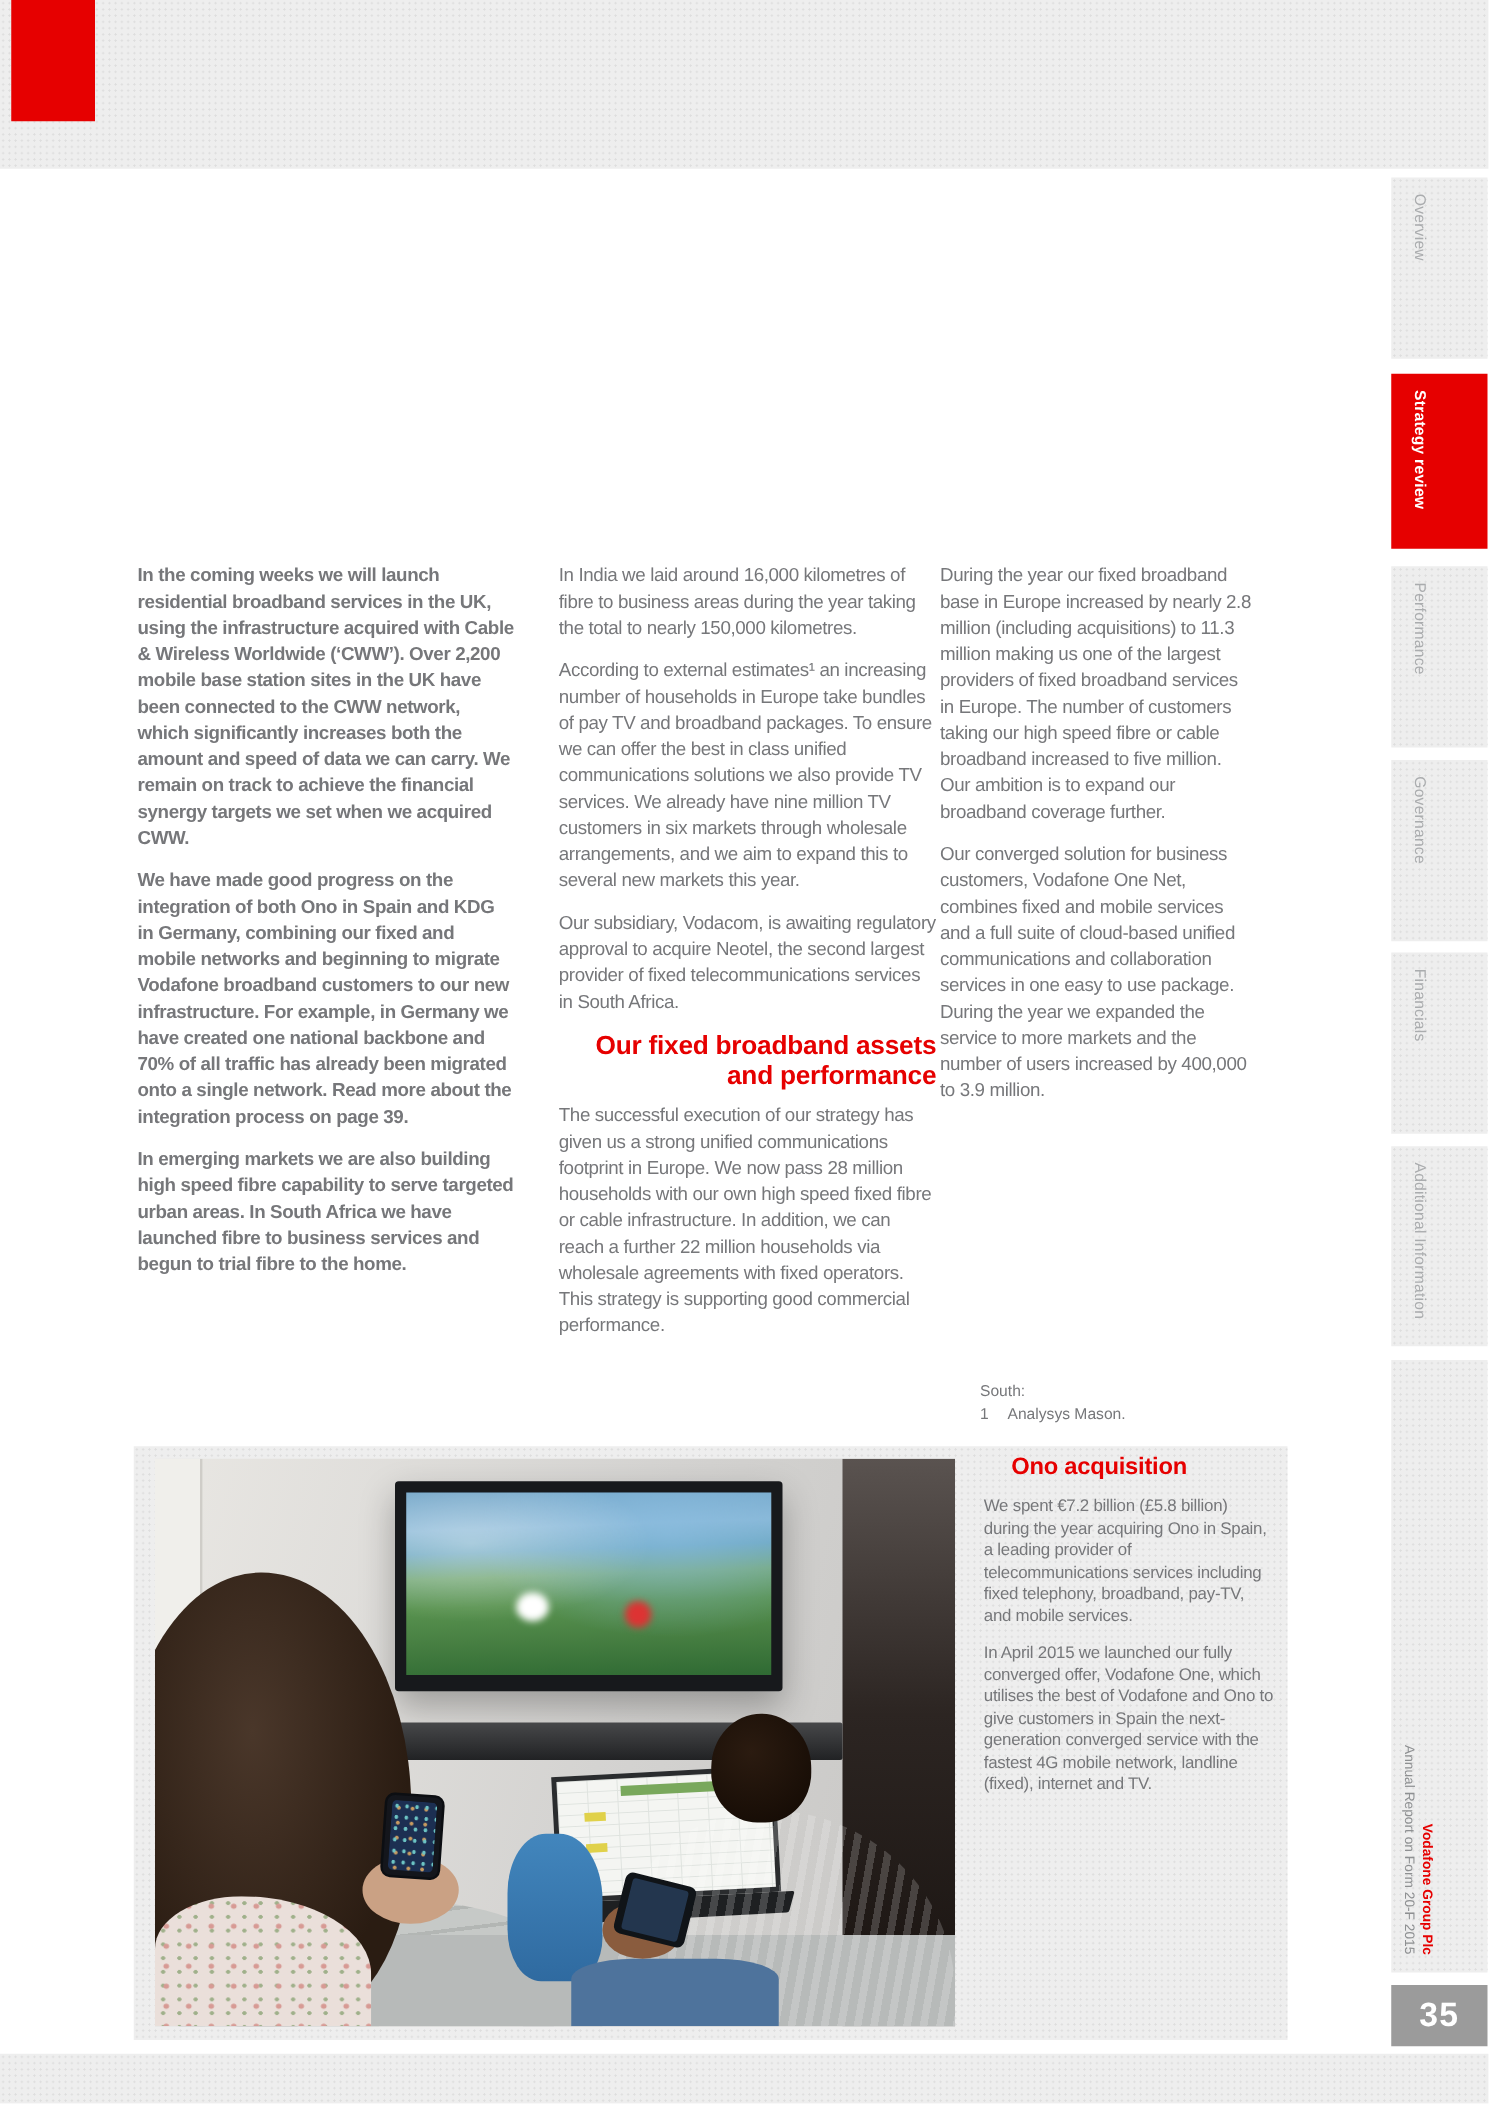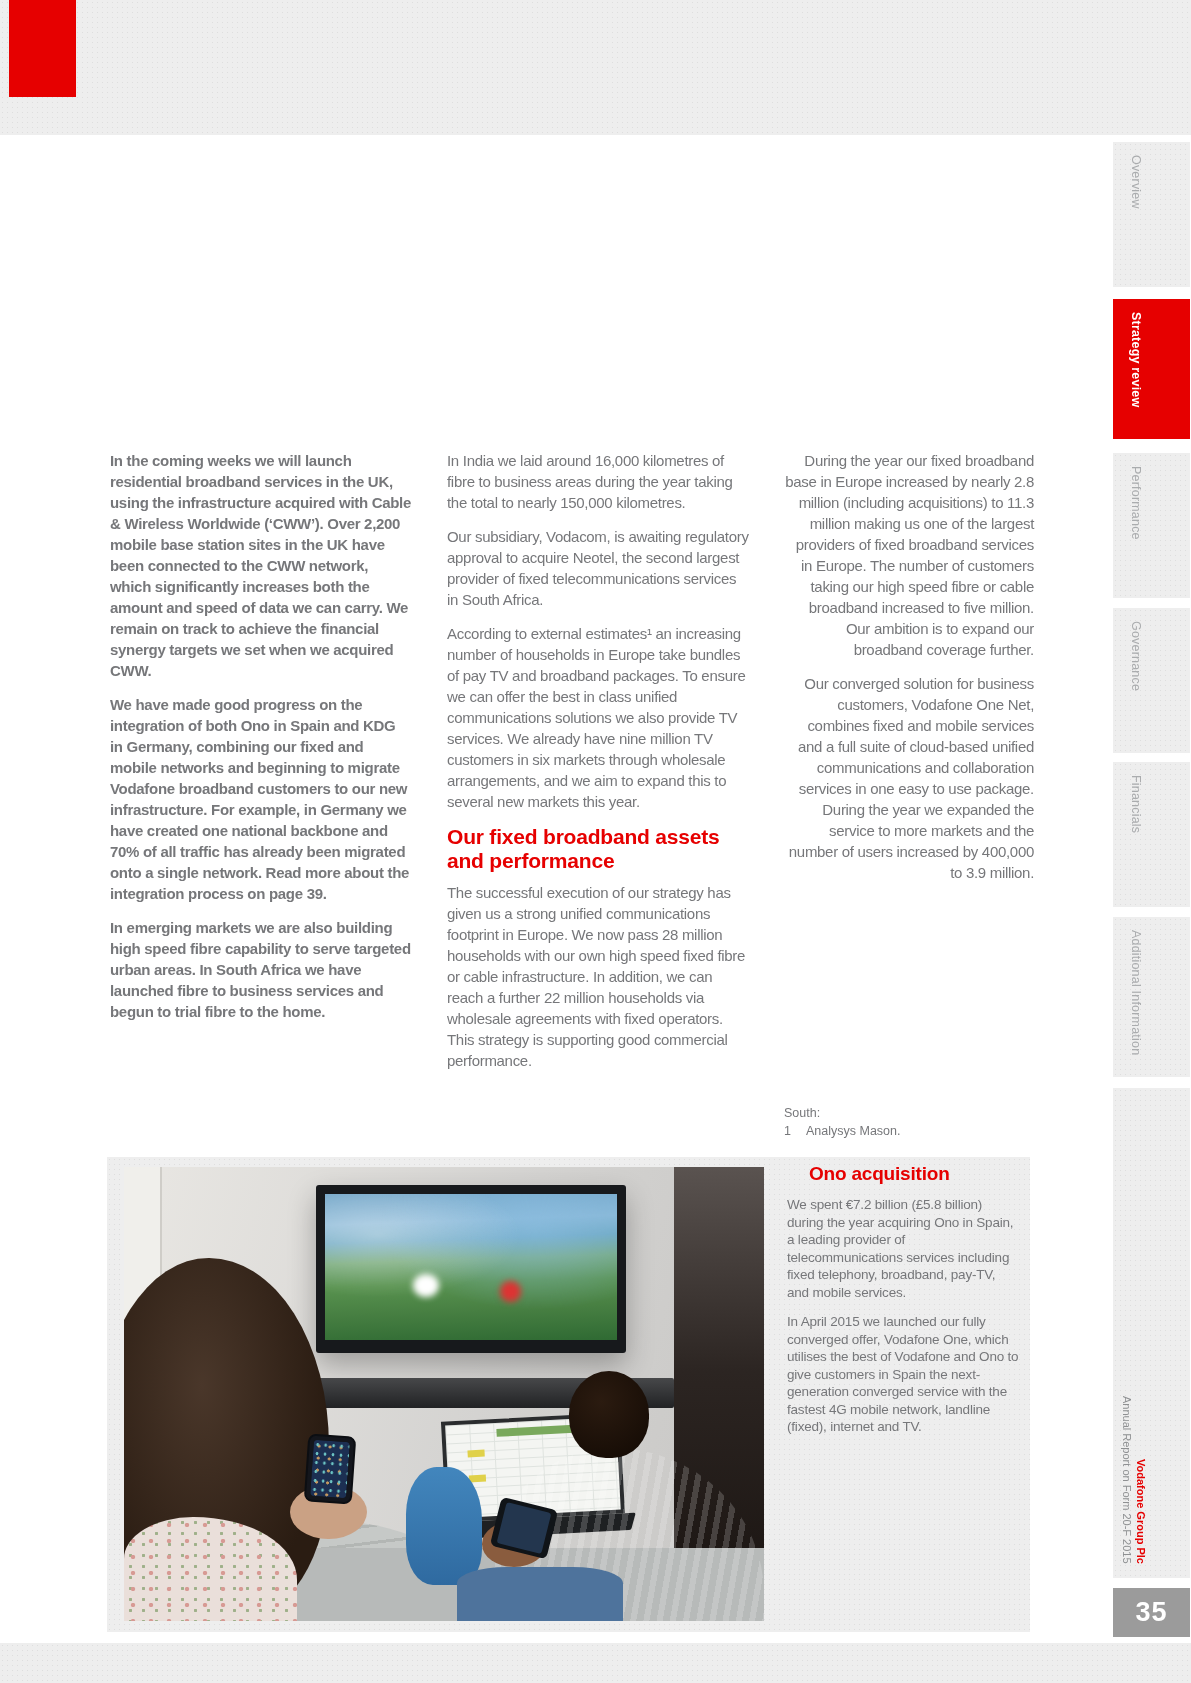--- a/index.html
+++ b/index.html
@@ -29,23 +29,23 @@
 
   .pagenum { position:absolute; left:1113px; top:1588px; width:77px; height:49px;
              background:#9b9b9b; color:#fff; font-weight:bold; font-size:27px;
              display:flex; align-items:center; justify-content:center; letter-spacing:1px; }
 
   
   .col { position:absolute; top:450px; color:#76777a; font-size:15px; line-height:21px; letter-spacing:-0.3px; }
   .col p { margin-bottom:13px; }
   .col1 { left:110px; width:302px;font-weight:bold; }
   .col2 { left:447px; width:302px; }
-  .col3 { left:784px; width:250px;text-align:right; }
+  .col3 { left:752px; width:250px; }
   .red-heading { color:#e60000; font-weight:bold; font-size:21px; line-height:24px;
-                 letter-spacing:-0.2px; margin:10px 0 9px 0; }
+                 letter-spacing:-0.2px; margin:10px 0 9px 0;text-align:right; }
 
   .note { position:absolute; left:784px; top:1104px; color:#76777a; font-size:12.5px; line-height:18px; }
   .note .n-num { display:inline-block; width:22px; }
 
   
   .panel { position:absolute; left:107px; top:1157px; width:923px; height:475px; }
   .ono { position:absolute; left:680px; top:6px; width:232px; }
   .ono h3 { color:#e60000; font-weight:bold; font-size:19px; letter-spacing:-0.2px; margin-bottom:11px;margin-left:22px; }
   .ono p { color:#76777a; font-size:13.5px; line-height:17.5px; letter-spacing:-0.2px; margin-bottom:12px; }
 
@@ -146,22 +146,22 @@
   <div class="pagenum">35</div>
 
   <div class="col col1">
     <p>In the coming weeks we will launch residential broadband services in the UK, using the infrastructure acquired with Cable &amp; Wireless Worldwide (‘CWW’). Over 2,200 mobile base station sites in the UK have been connected to the CWW network, which significantly increases both the amount and speed of data we can carry. We remain on track to achieve the financial synergy targets we set when we acquired CWW.</p>
     <p>We have made good progress on the integration of both Ono in Spain and KDG in Germany, combining our fixed and mobile networks and beginning to migrate Vodafone broadband customers to our new infrastructure. For example, in Germany we have created one national backbone and 70% of all traffic has already been migrated onto a single network. Read more about the integration process on page 39.</p>
     <p>In emerging markets we are also building high speed fibre capability to serve targeted urban areas. In South Africa we have launched fibre to business services and begun to trial fibre to the home.</p>
   </div>
 
   <div class="col col2">
     <p>In India we laid around 16,000 kilometres of fibre to business areas during the year taking the total to nearly 150,000 kilometres.</p>
+    <p>According to external estimates¹ an increasing number of households in Europe take bundles of pay TV and broadband packages. To ensure we can offer the best in class unified communications solutions we also provide TV services. We already have nine million TV customers in six markets through wholesale arrangements, and we aim to expand this to several new markets this year.</p>
     <p>Our subsidiary, Vodacom, is awaiting regulatory approval to acquire Neotel, the second largest provider of fixed telecommunications services in South Africa.</p>
-    <p>According to external estimates¹ an increasing number of households in Europe take bundles of pay TV and broadband packages. To ensure we can offer the best in class unified communications solutions we also provide TV services. We already have nine million TV customers in six markets through wholesale arrangements, and we aim to expand this to several new markets this year.</p>
     <h2 class="red-heading">Our fixed broadband assets and performance</h2>
     <p>The successful execution of our strategy has given us a strong unified communications footprint in Europe. We now pass 28 million households with our own high speed fixed fibre or cable infrastructure. In addition, we can reach a further 22 million households via wholesale agreements with fixed operators. This strategy is supporting good commercial performance.</p>
   </div>
 
   <div class="col col3">
     <p>During the year our fixed broadband base in Europe increased by nearly 2.8 million (including acquisitions) to 11.3 million making us one of the largest providers of fixed broadband services in Europe. The number of customers taking our high speed fibre or cable broadband increased to five million. Our ambition is to expand our broadband coverage further.</p>
     <p>Our converged solution for business customers, Vodafone One Net, combines fixed and mobile services and a full suite of cloud-based unified communications and collaboration services in one easy to use package. During the year we expanded the service to more markets and the number of users increased by 400,000 to 3.9 million.</p>
   </div>
 
   <div class="note">

